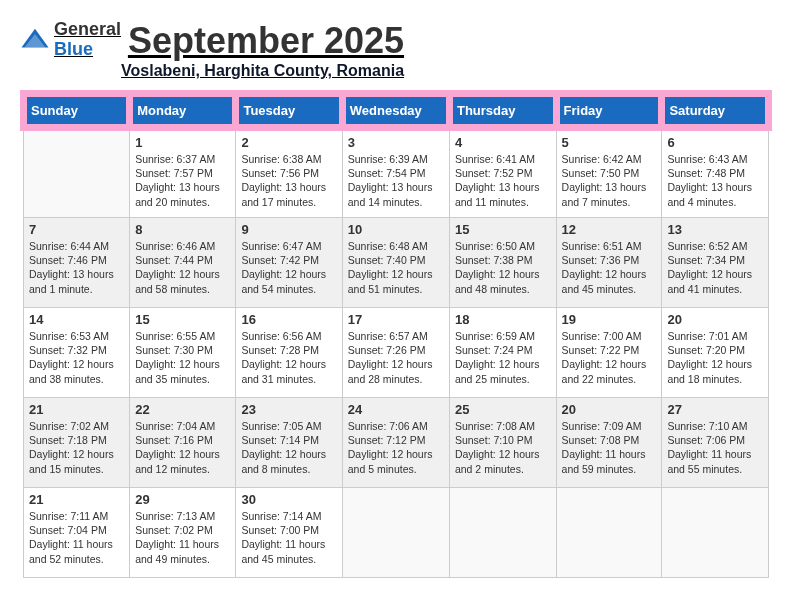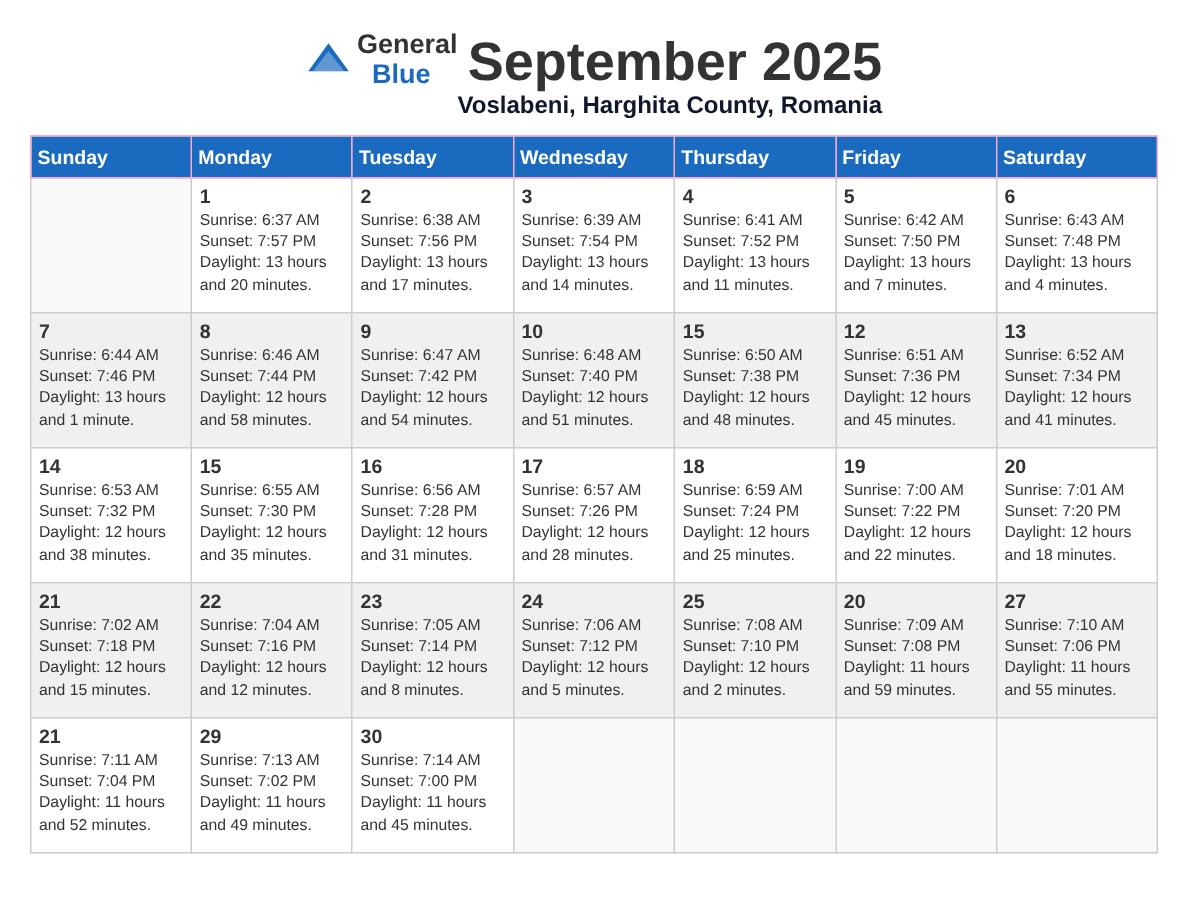--- a/index.html
+++ b/index.html
@@ -6,43 +6,43 @@
     body {
       font-family: Arial, sans-serif;
       background: #fff;
       width: 792px;
       min-height: 612px;
       padding: 20px;
     }
     .header {
       display: flex;
       align-items: flex-start;
-      justify-content: center;
+      justify-content: flex-start;
       margin-bottom: 10px;
+      text-decoration: underline;
     }
     .logo {
       display: flex;
       align-items: center;
       gap: 4px;
     }
     .logo-text {
       display: flex;
       flex-direction: column;
       line-height: 1.1;
     }
     .logo-general {
       font-size: 18px;
       font-weight: bold;
       color: #333;
     }
     .logo-blue {
       font-size: 18px;
       font-weight: bold;
       color: #1a6bbf;
-      margin-left: 10px;
     }
     .logo-icon {
       width: 30px;
       height: 30px;
     }
     .title-block {
       text-align: right;
     }
     .month-title {
       font-size: 36px;
@@ -59,21 +59,21 @@
       border-collapse: collapse;
       font-size: 11px;
     }
     .calendar th {
       background: #1a6bbf;
       color: #fff;
       padding: 6px 4px;
       text-align: left;
       font-size: 13px;
       font-weight: bold;
-      border: 1px solid #f9a8d4;
+      border: 7px solid #f9a8d4;
     }
     .calendar td {
       border: 1px solid #ccc;
       vertical-align: top;
       padding: 4px 5px;
       width: 108px;
       min-height: 80px;
       height: 90px;
       color: #333;
     }

